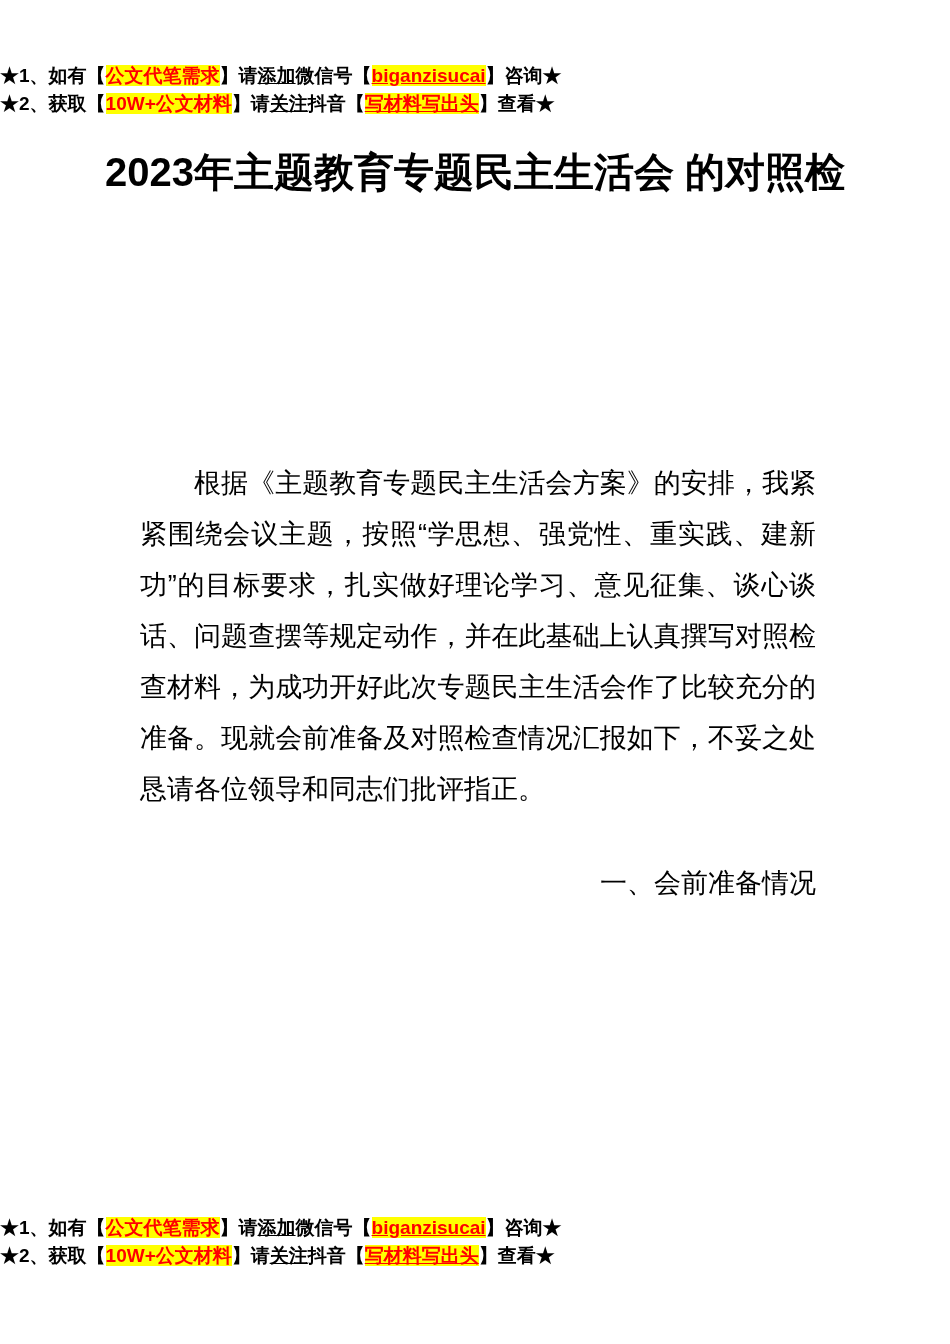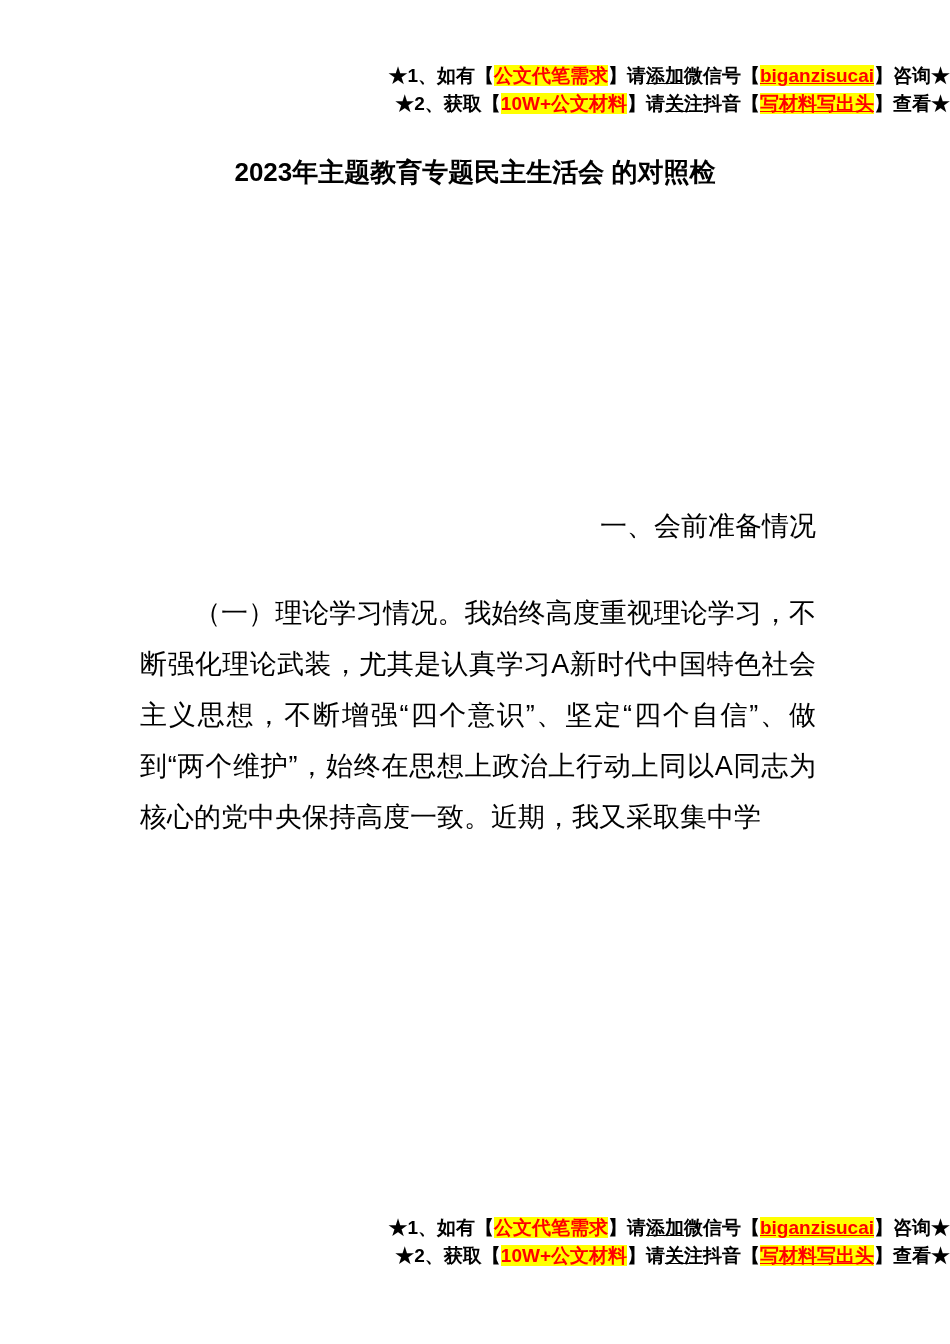--- a/index.html
+++ b/index.html
@@ -11,41 +11,41 @@
     background: #ffffff;
     overflow: hidden;
     font-family: "Liberation Sans", sans-serif;
     color: #000000;
   }
   
   .promo {
     position: absolute;
     left: 0;
     right: 0;
-    text-align: right;
+    text-align: left;
     font-weight: bold;
     font-size: 19px;
     line-height: 28px;
     white-space: nowrap;
   }
   .promo-top { top: 62px; }
   .promo-bottom { top: 1214px; }
   .seg-plain { color: #000000; }
   .seg-hl { background: #ffff00; color: #ff0000; }
   .seg-ul { color: #000000; text-decoration: underline; }
   .seg-hl-ul { background: #ffff00; color: #ff0000; text-decoration: underline; }
   
   .doc-title {
     position: absolute;
     top: 116px;
     left: 95px;
     width: 760px;
     text-align: center;
     font-weight: bold;
-    font-size: 26px;
+    font-size: 40px;
     line-height: 113px;
     white-space: nowrap;
   }
   
   .doc-body {
     position: absolute;
     top: 458px;
     left: 140px;
     width: 676px;
     font-size: 27px;
@@ -68,20 +68,20 @@
 
 <div class="page">
   <div class="promo promo-top">
       <div class="promo-line"><span class="seg-plain">★1、如有【</span><span class="seg-hl">公文代笔需求</span><span class="seg-plain">】请</span><span class="seg-ul">添加</span><span class="seg-plain">微信号【</span><span class="seg-hl-ul">biganzisucai</span><span class="seg-plain">】咨询★</span></div>
       <div class="promo-line"><span class="seg-plain">★2、获取【</span><span class="seg-hl">10W+公文材料</span><span class="seg-plain">】请</span><span class="seg-ul">关注</span><span class="seg-plain">抖音【</span><span class="seg-hl-ul">写材料写出头</span><span class="seg-plain">】查看★</span></div>
     </div>
   <div class="doc-title">
       <div>2023年主题教育专题民主生活会 的对照检</div>
     </div>
   <div class="doc-body">
+      <p class="para">根据《主题教育专题民主生活会方案》的安排，我紧紧围绕会议主题，按照“学思想、强党性、重实践、建新功”的目标要求，扎实做好理论学习、意见征集、谈心谈话、问题查摆等规定动作，并在此基础上认真撰写对照检查材料，为成功开好此次专题民主生活会作了比较充分的准备。现就会前准备及对照检查情况汇报如下，不妥之处恳请各位领导和同志们批评指正。</p>
       <p class="heading">一、会前准备情况</p>
-      <p class="para">（一）理论学习情况。我始终高度重视理论学习，不断强化理论武装，尤其是认真学习A新时代中国特色社会主义思想，不断增强“四个意识”、坚定“四个自信”、做到“两个维护”，始终在思想上政治上行动上同以A同志为核心的党中央保持高度一致。近期，我又采取集中学</p>
     </div>
   <div class="promo promo-bottom">
       <div class="promo-line"><span class="seg-plain">★1、如有【</span><span class="seg-hl">公文代笔需求</span><span class="seg-plain">】请</span><span class="seg-ul">添加</span><span class="seg-plain">微信号【</span><span class="seg-hl-ul">biganzisucai</span><span class="seg-plain">】咨询★</span></div>
       <div class="promo-line"><span class="seg-plain">★2、获取【</span><span class="seg-hl">10W+公文材料</span><span class="seg-plain">】请</span><span class="seg-ul">关注</span><span class="seg-plain">抖音【</span><span class="seg-hl-ul">写材料写出头</span><span class="seg-plain">】查看★</span></div>
     </div>
 </div>
 
 </body></html>

